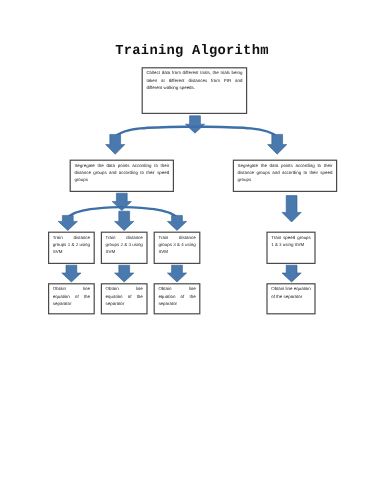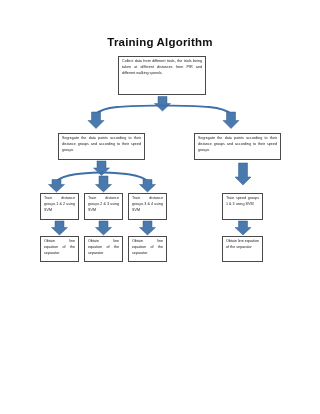--- a/index.html
+++ b/index.html
@@ -24,21 +24,21 @@
     height: 414px;
   }
 
   
   .title {
     position: absolute;
     left: 0;
     top: 36px;
     width: 320px;
     text-align: center;
-    font-family: Liberation Sans, sans-serif;
+    font-family: Liberation Mono, monospace;
     font-weight: bold;
     font-size: 11.5px;
     letter-spacing: 0.2px;
     color: #111111;
   }
 
   
   .box {
     position: absolute;
     box-sizing: border-box;

